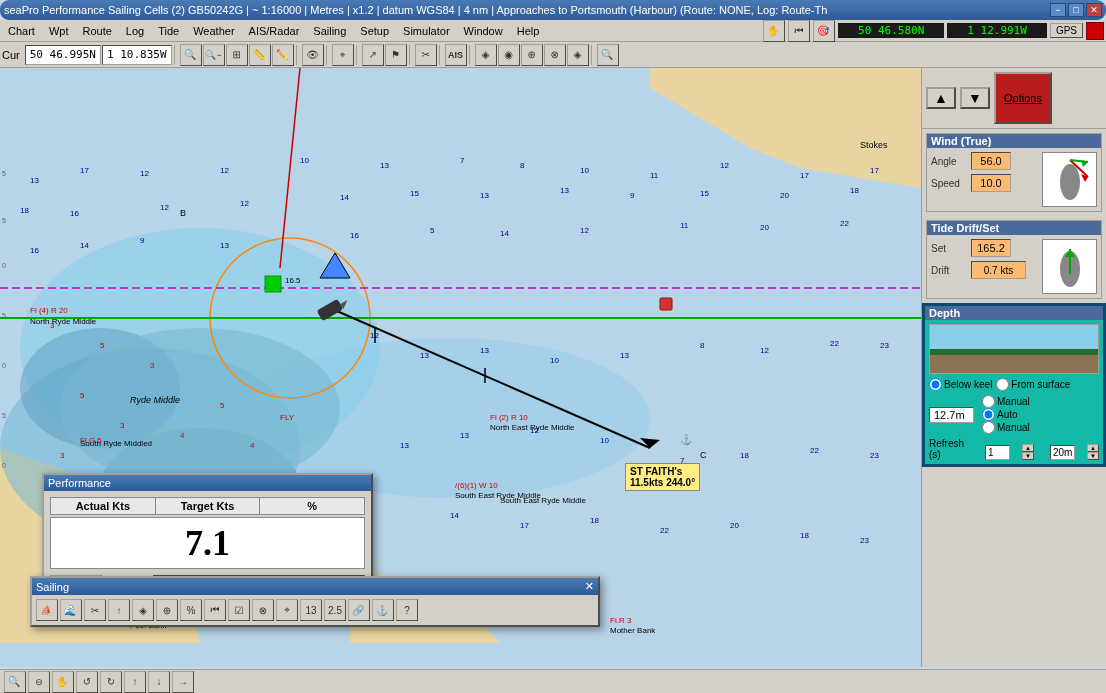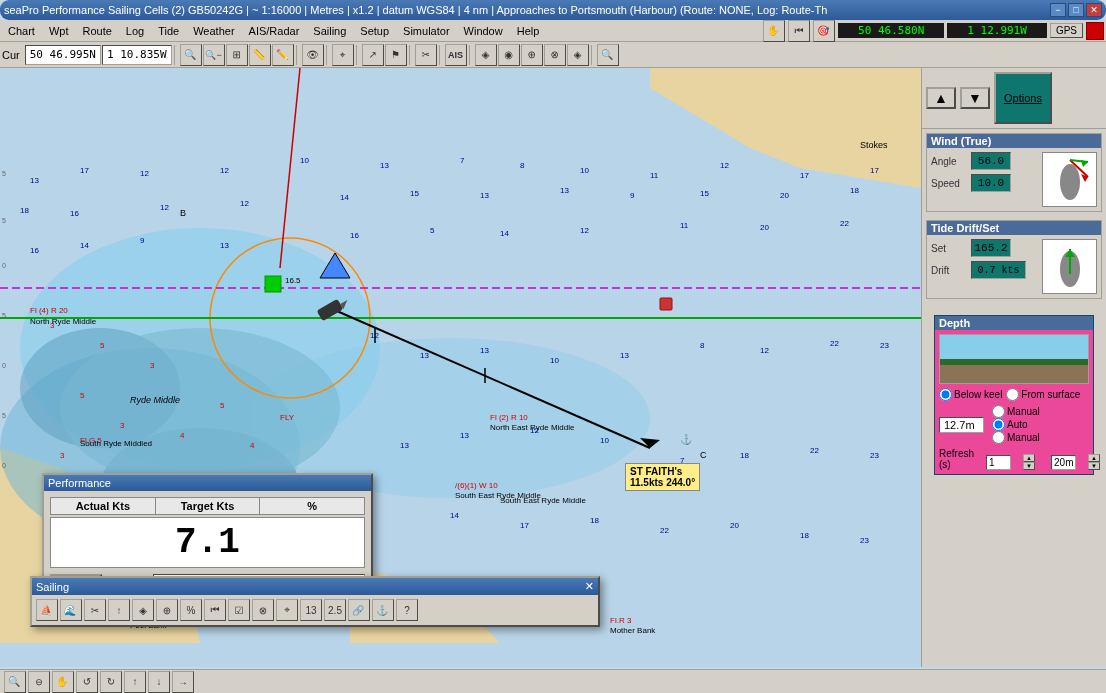--- a/index.html
+++ b/index.html
@@ -126,21 +126,21 @@
     }
     .nav-arrow-btn {
       width: 30px; height: 22px;
       background: #d4d0c8;
       border: 2px outset #a0a098;
       display: flex; align-items: center; justify-content: center;
       cursor: pointer; font-size: 14px;
     }
     .options-btn {
       padding: 18px 8px;
-      background: #0f766e;
+      background: #b91c1c;
       border: 2px outset #a0a098;
       cursor: pointer; font-size: 11px; text-decoration: underline;
     }
 
     
     .instrument-panel {
       border: 1px solid #a0a098;
       margin: 4px;
       background: #d4d0c8;
     }
@@ -153,42 +153,42 @@
     }
     .instrument-body {
       padding: 4px;
       display: flex;
       gap: 4px;
     }
     .instrument-fields { flex: 1; }
     .field-row { display: flex; align-items: center; margin-bottom: 4px; }
     .field-label { font-size: 10px; width: 40px; color: #333; }
     .field-value {
-      background: #0f766e;
+      background: #fdba74;
       border: 1px inset #a0a098;
       width: 40px;
       height: 18px;
       font-size: 11px;
-      font-family: Liberation Mono, monospace;
+      font-family: Liberation Sans, sans-serif;
       display: flex; align-items: center; justify-content: center;
     }
     .instrument-graphic {
       width: 55px;
       height: 55px;
       position: relative;
       background: white;
       border: 1px solid #888;
       display: flex; align-items: center; justify-content: center;
     }
 
     
     .depth-panel {
-      margin: 12px;
-      border: 1px solid #0c4a6e;
-      background: #ec4899;
+      margin: 0;
+      border: 3px solid #0c4a6e;
+      background: #14b8a6;
     }
     .depth-title {
       background: #4a6a9a;
       color: white;
       font-size: 11px;
       padding: 1px 4px;
       font-weight: bold;
     }
     .depth-body { padding: 4px; }
     .depth-visual {
@@ -277,21 +277,21 @@
       border: 1px solid #888;
       margin-bottom: 6px;
     }
     .perf-value-cell {
       flex: 1;
       border-right: 1px solid #888;
       background: white;
       text-align: center;
       font-size: 36px;
       font-weight: bold;
-      font-family: Liberation Mono, monospace;
+      font-family: Liberation Serif, serif;
       padding: 4px 0;
       color: #000;
     }
     .perf-value-cell:last-child { border-right: none; }
     #perf-bottom {
       display: flex;
       align-items: center;
       gap: 6px;
     }
     .perf-close-btn {

